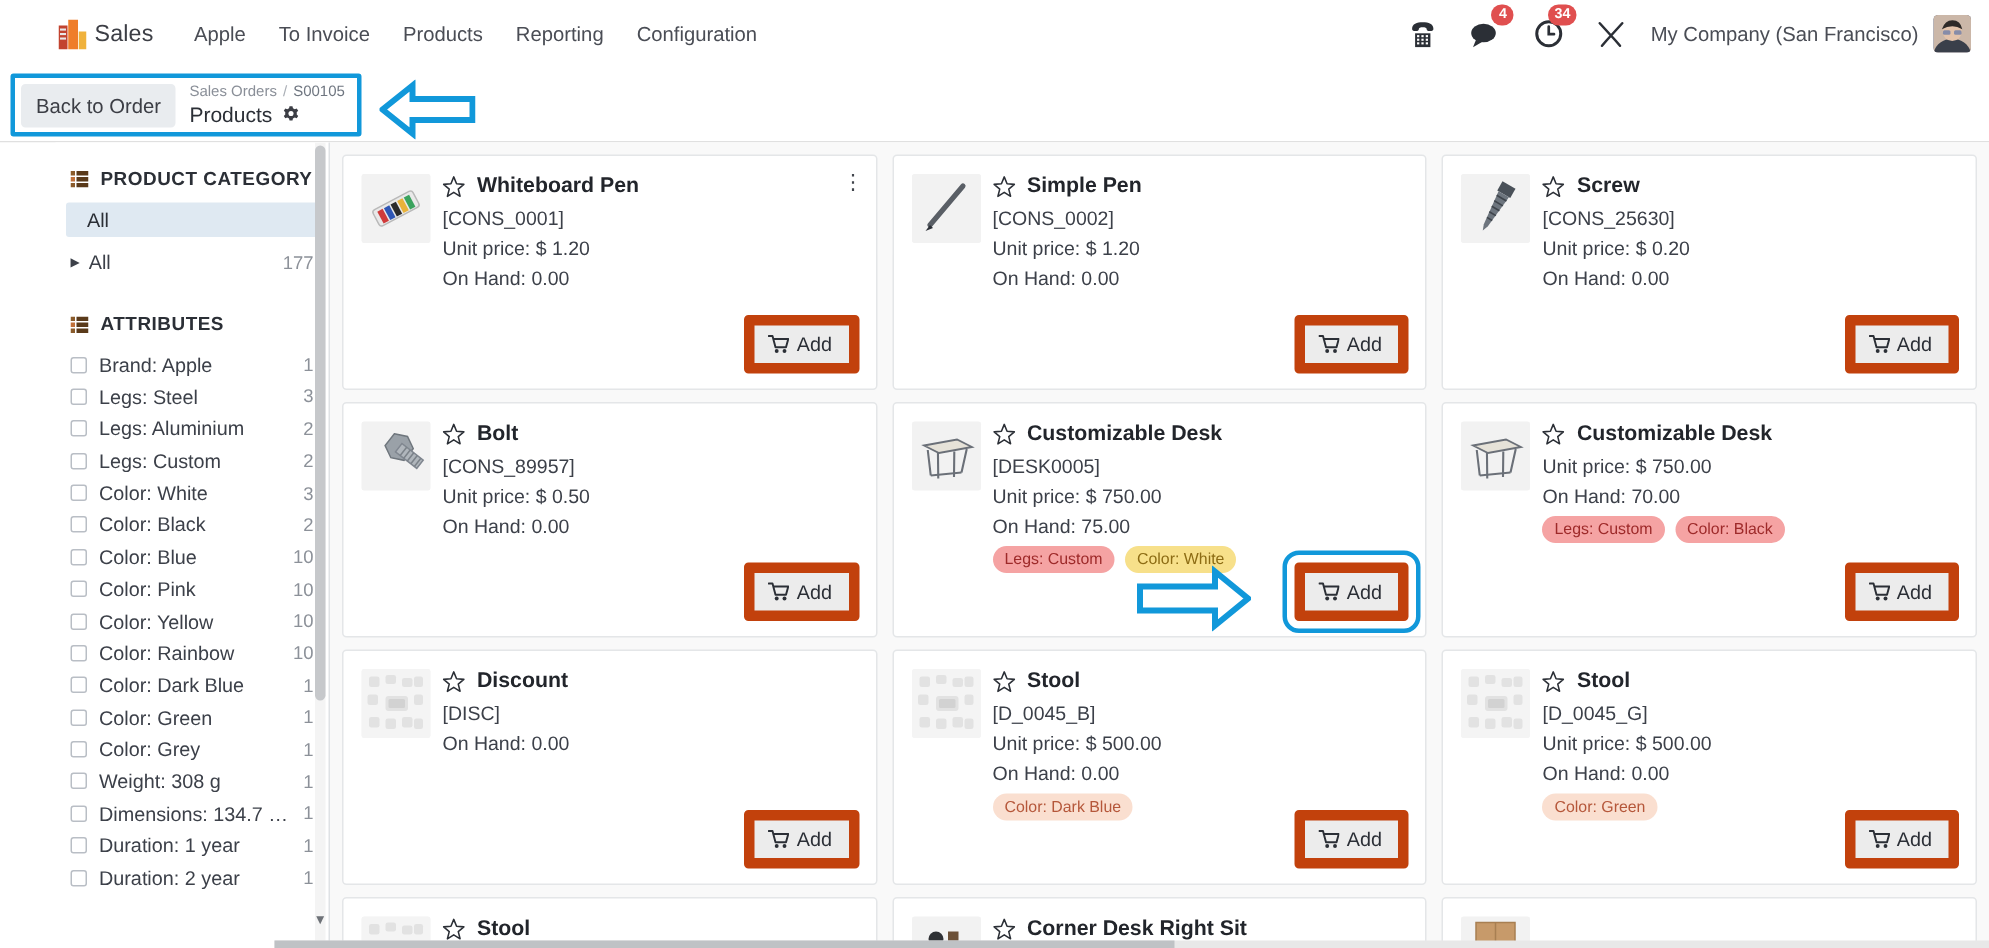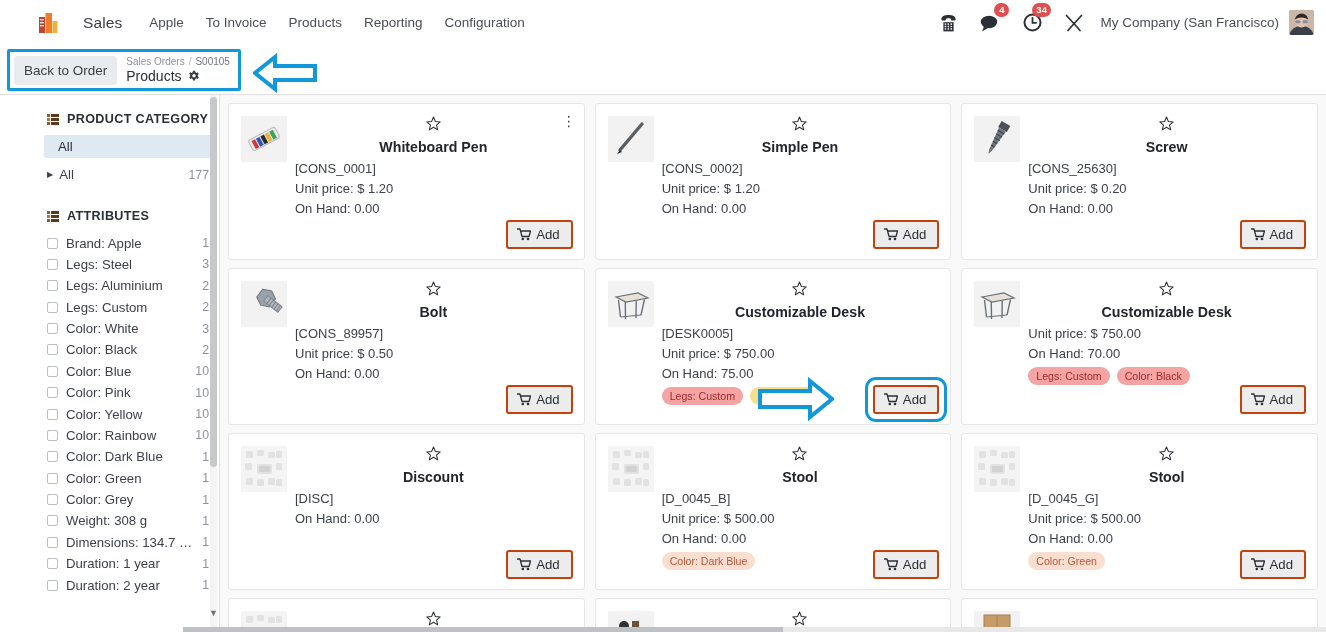--- a/index.html
+++ b/index.html
@@ -14,21 +14,21 @@
   #app { position: relative; width: 1326px; height: 632px; background:#fff; }
 
   
   .navbar {
     position: absolute; left:0; top:0; width:1326px; height:46px;
     background:#ffffff;
     display:flex; align-items:center;
     padding: 0 8px 0 10px;
     border-bottom: 1px solid #ffffff;
   }
-  .brand { display:flex; align-items:center; gap:25px; margin-right:16px;padding-left:29px; }
+  .brand { display:flex; align-items:center; gap:5px; margin-right:16px;padding-left:29px; }
   .brand-logo { width:19px; height:20px; position:relative; display:block; }
   .brand-name { font-size:15.5px; color:#3c3e45; letter-spacing:.1px; }
   .navitems { display:flex; align-items:center; gap:0px; }
   .navitem {
     font-size:13.5px; color:#4a4d55; padding:6px 11px; cursor:pointer;
     white-space:nowrap;
   }
   .nav-right { margin-left:auto; display:flex; align-items:center; gap:0px; padding-right:4px;}
   .nav-ic { position:relative; padding:0 11px; cursor:pointer; display:flex; align-items:center; justify-content:center; height:30px;}
   .badge {
@@ -154,36 +154,36 @@
     background:#ffffff; border:1px solid #e4e6e8; border-radius:3px;
     height:157px; position:relative; padding:12px 12px 10px 12px;
     display:flex;
   }
   .card.short { height:44px; overflow:hidden; }
   .thumb {
     width:46px; height:46px; flex:none; margin-right:8px;
     background:#f2f2f2; border-radius:2px; overflow:hidden; position:relative;
   }
   .card-main { flex:1; min-width:0; position:relative; }
-  .card-title-row { display:flex; align-items:center; gap:8px;flex-direction:column; }
+  .card-title-row { display:flex; align-items:center; gap:8px; }
   .star { color:#2b2f36; font-size:15px; line-height:1; }
   .card-title { font-size:14.2px; font-weight:bold; color:#22252b; white-space:nowrap;}
   .meta { font-size:13px; color:#3c4049; line-height:1.54; margin-top:4px; }
   .tags { display:flex; gap:7px; margin-top:3px; flex-wrap:wrap; }
   .tag {
     font-size:10.6px; border-radius:11px; padding:2px 8px; white-space:nowrap;
     line-height:1.35;
   }
   .kebab {
     position:absolute; right:0px; top:-2px; color:#41454c; font-size:14px;
     line-height:1; cursor:pointer; letter-spacing:0; width:10px; text-align:center;
   }
   .addbtn {
     position:absolute; right:11px; bottom:10px;
-    background:#ececec; border:2px solid #c2410c; border-radius:3px;
+    background:#ececec; border:7px solid #c2410c; border-radius:3px;
     font-size:13.2px; color:#2b2f36; padding:5px 11px 5px 9px;
     display:flex; align-items:center; gap:5px; cursor:pointer;
   }
   .addbtn.highlight { outline:3px solid #1198da; outline-offset:5px; }
   .cart { font-size:12px; }
 
   .hscroll {
     position:absolute; left:183px; bottom:0px; width:1143px; height:5px;
     background:#e8e8e8;
   }

